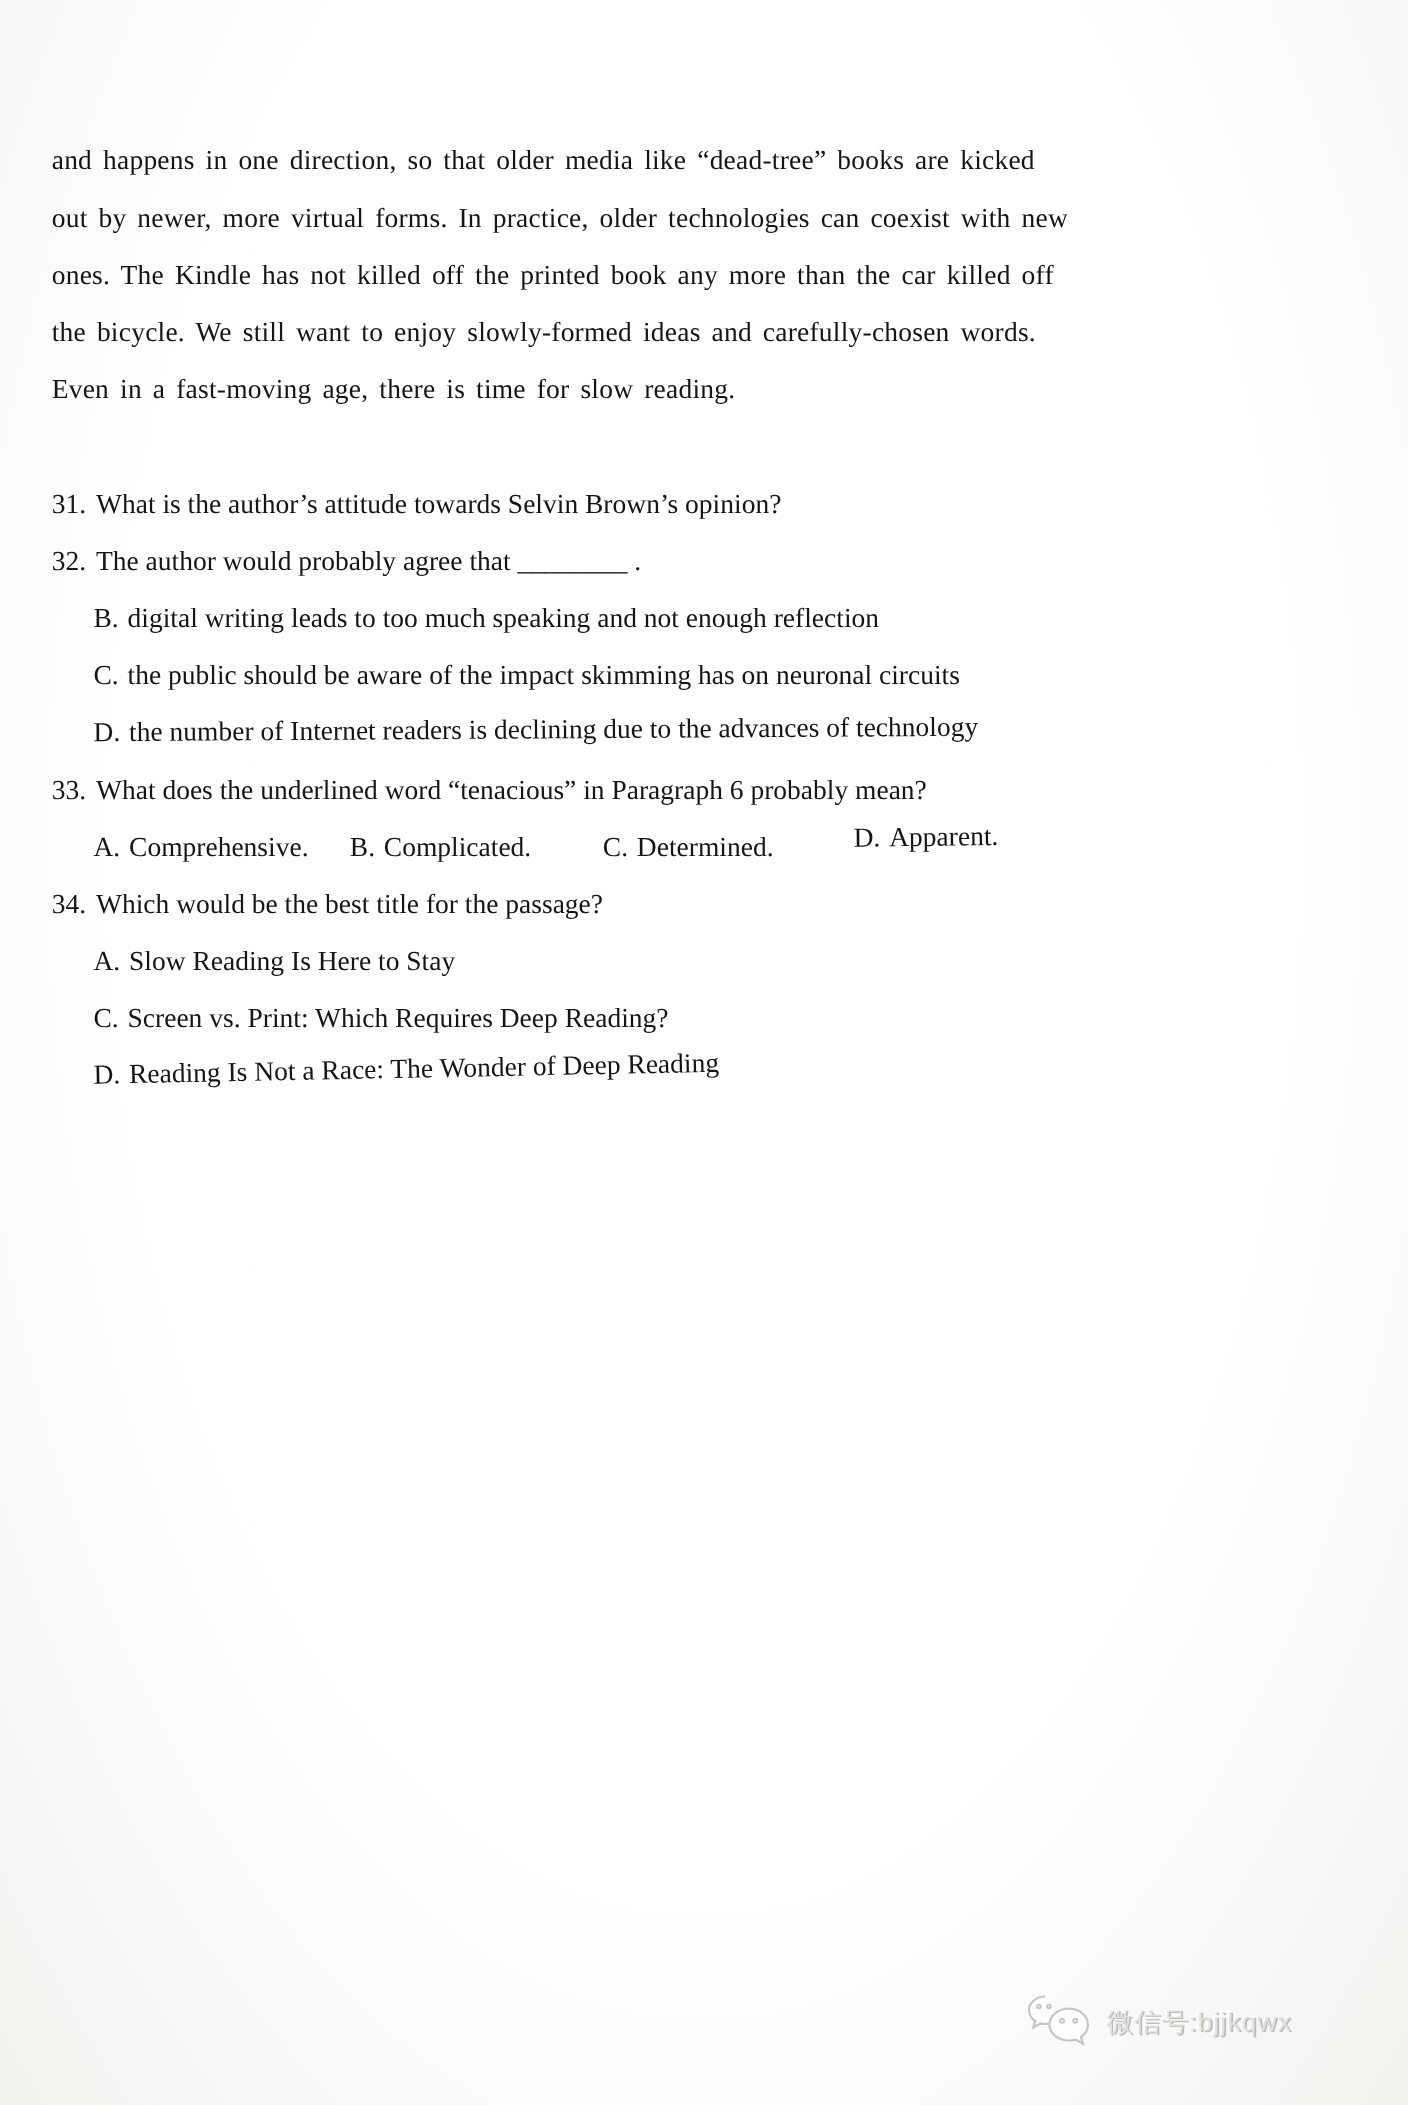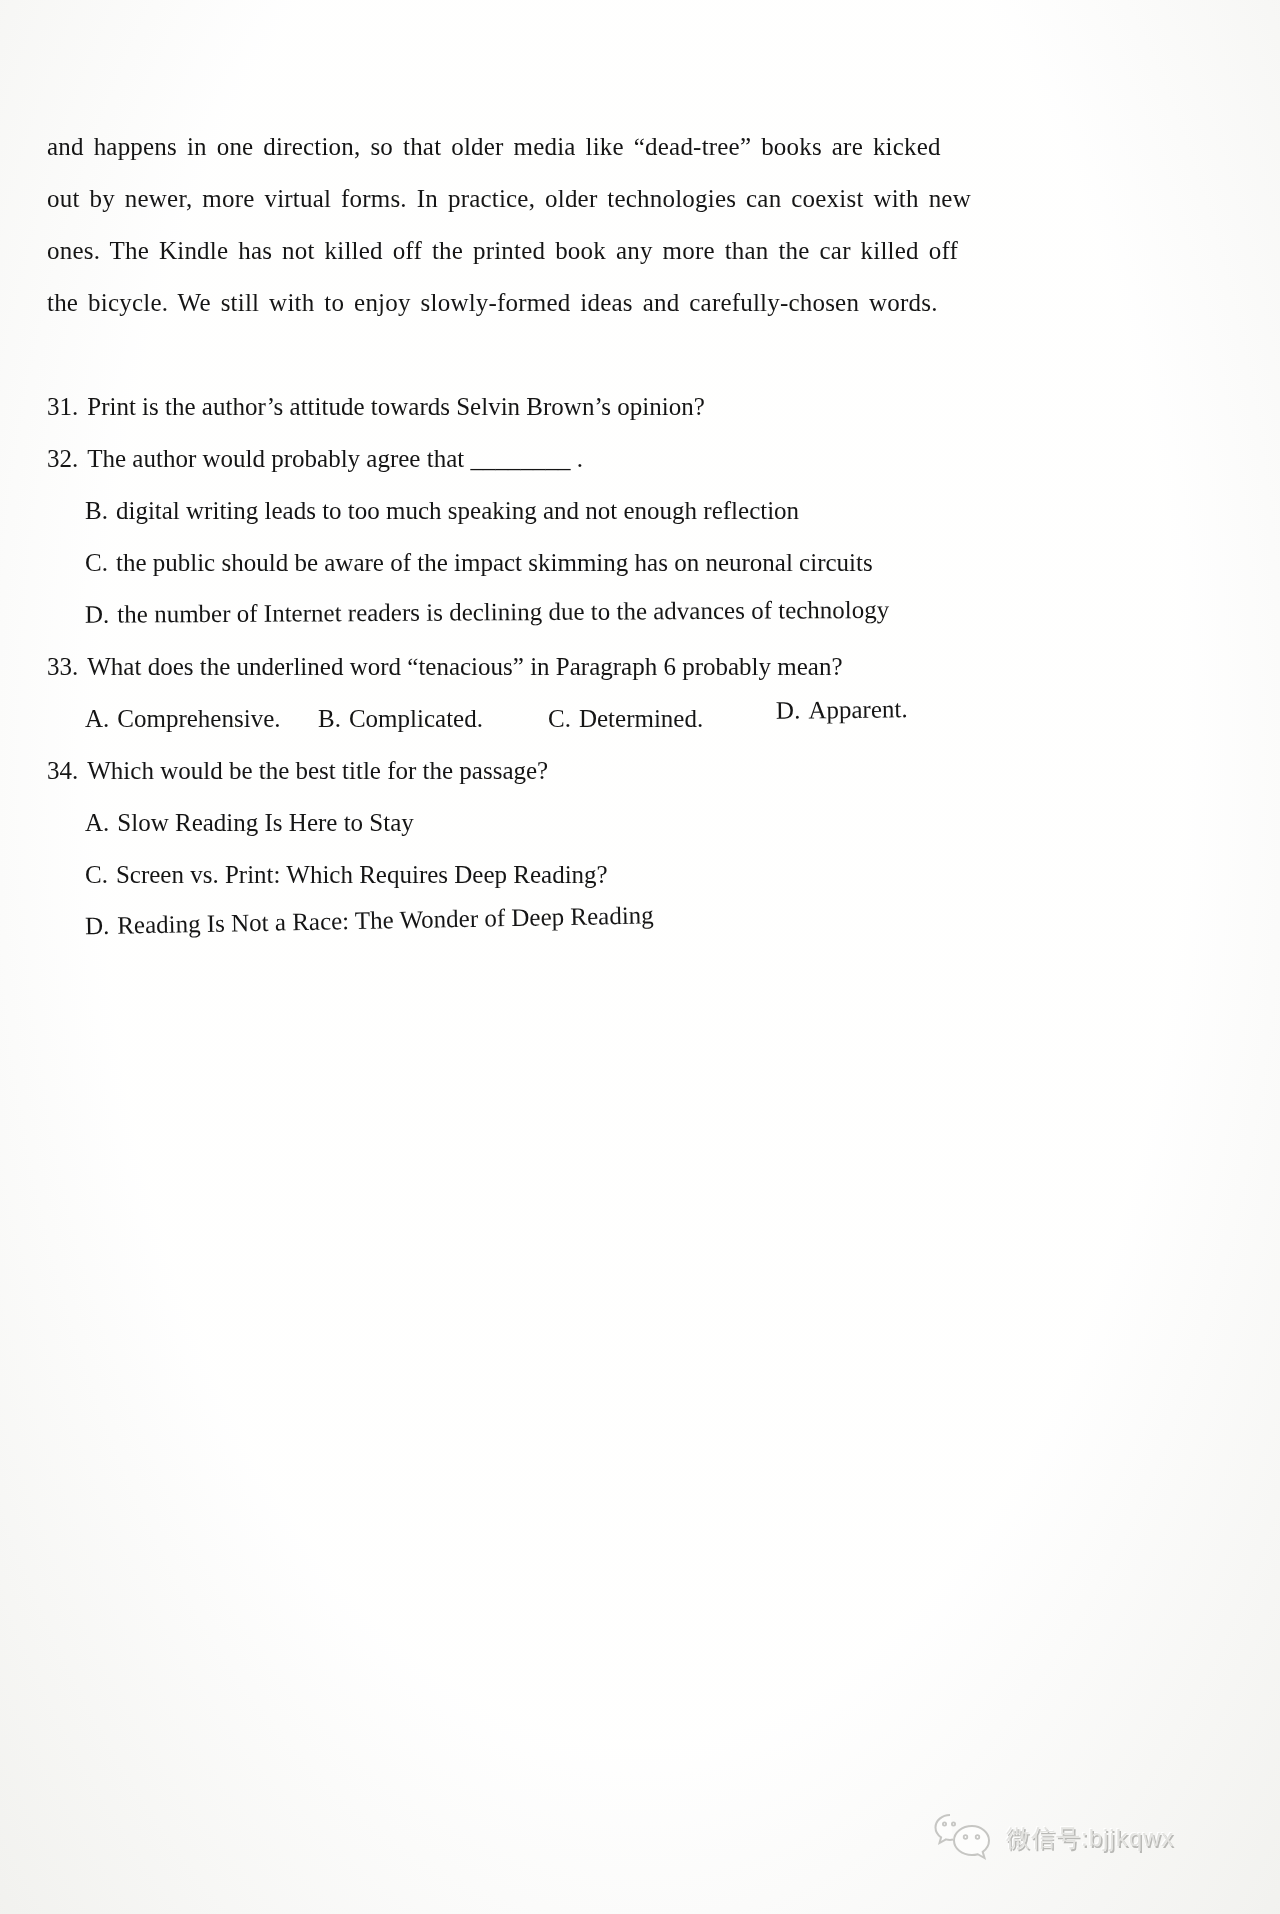--- a/index.html
+++ b/index.html
@@ -65,26 +65,27 @@
 </head>
 <body>
 
 <div class="paper">
   <div class="sheet">
 
     <div class="passage">
       <div class="row">and happens in one direction, so that older media like “dead-tree” books are kicked</div>
       <div class="row">out by newer, more virtual forms. In practice, older technologies can coexist with new</div>
       <div class="row">ones. The Kindle has not killed off the printed book any more than the car killed off</div>
-      <div class="row">the bicycle. We still with to enjoy slowly-formed ideas and carefully-chosen words.</div>
+      <div class="row">the bicycle. We still want to enjoy slowly-formed ideas and carefully-chosen words.</div>
+      <div class="row">Even in a fast-moving age, there is time for slow reading.</div>
     </div>
 
     <div class="qblock-first">
       <div class="row">
-        <span class="qnum">31.</span><span>Print is the author’s attitude towards Selvin Brown’s opinion?</span>
+        <span class="qnum">31.</span><span>What is the author’s attitude towards Selvin Brown’s opinion?</span>
       </div>
     </div>
 
     <div>
       <div class="row">
         <span class="qnum">32.</span><span>The author would probably agree that ________ .</span>
       </div>
       <div class="row indent">
         <span class="opt-label">B.</span><span>digital writing leads to too much speaking and not enough reflection</span>
       </div>

